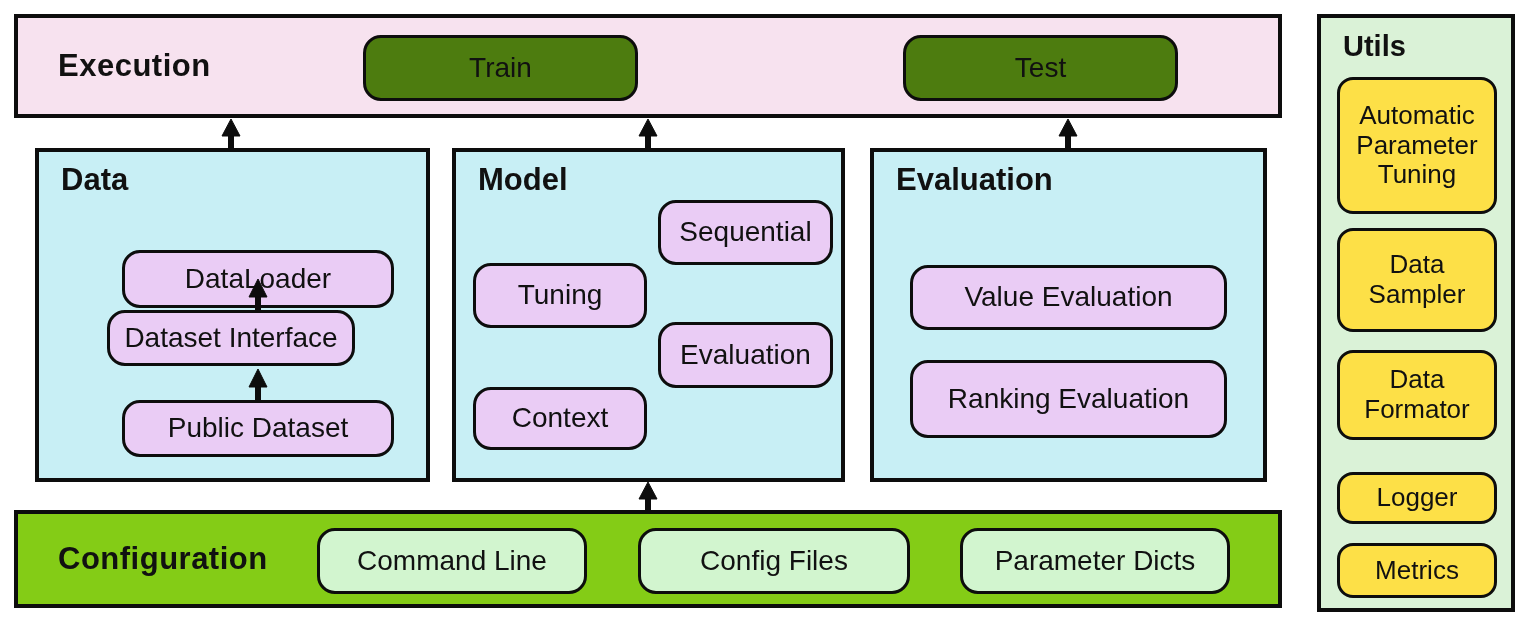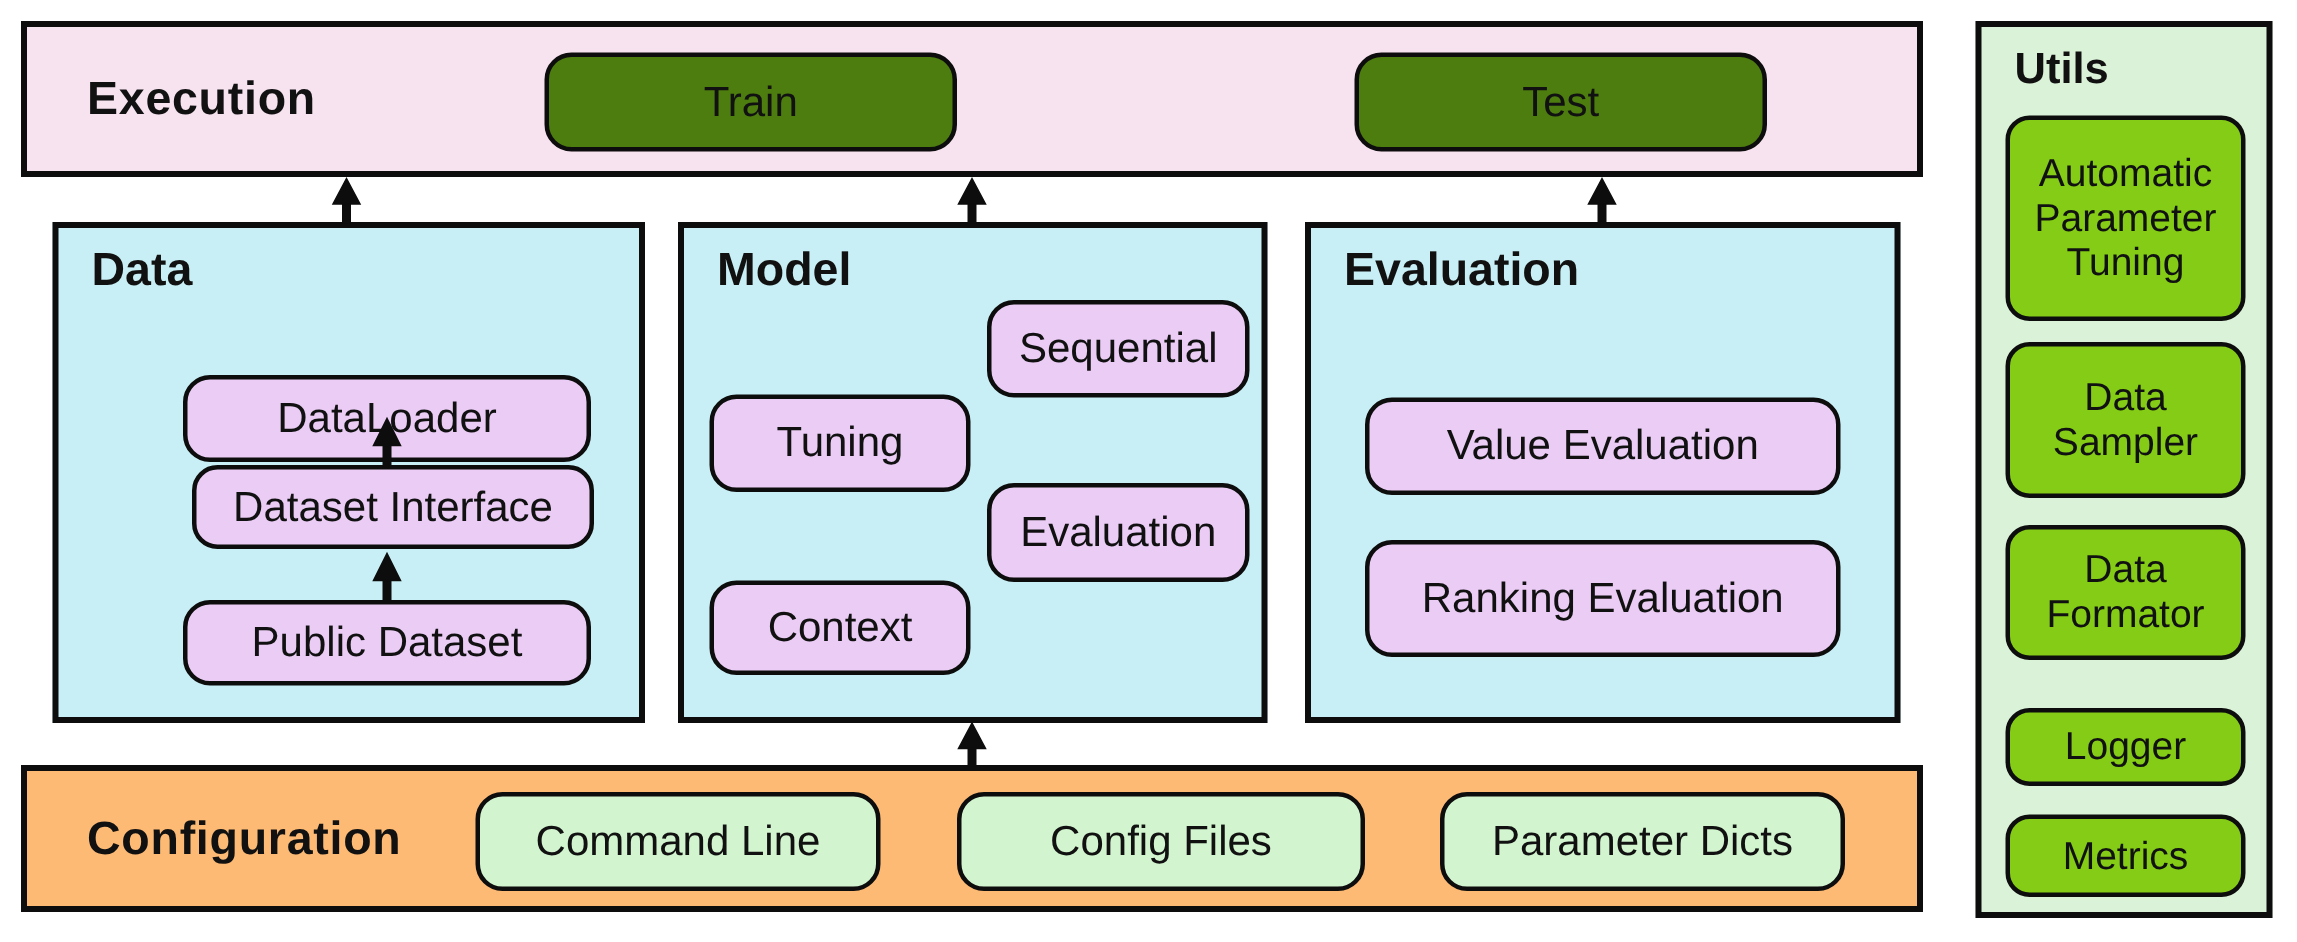--- a/index.html
+++ b/index.html
@@ -14,42 +14,42 @@
   }
   .box-title{position:absolute;left:22px;top:10px;font-size:31px;font-weight:bold;}
   .btn{
     position:absolute;box-sizing:border-box;border:3px solid #0d0d0d;border-radius:18px;
     display:flex;align-items:center;justify-content:center;text-align:center;
     font-size:28px;line-height:1.15;
   }
   .btn-yellow{background:#4d7c0f;}
   .btn-purple{background:#eaccf5;}
   .btn-green{background:#d2f5cf;}
-  .btn-pink{background:#84cc16;border-radius:16px;font-size:26px;padding:2px 4px;}
+  .btn-pink{background:#fde047;border-radius:16px;font-size:26px;padding:2px 4px;}
   .exec{background:#f7e2ef;}
   .module{background:#c8eff5;}
-  .config{background:#fdba74;}
+  .config{background:#84cc16;}
   .utils{background:#daf2d7;}
   .arrows{position:absolute;left:0;top:0;width:1531px;height:628px;pointer-events:none;}
 </style>
 </head>
 <body>
 
 <div class="canvas">
 
   <div class="panel exec" style="left:14px;top:14px;width:1268px;height:104px;">
     <div class="bar-label">Execution</div>
     <div class="btn btn-yellow" style="left:345px;top:17px;width:275px;height:66px;">Train</div>
     <div class="btn btn-yellow" style="left:885px;top:17px;width:275px;height:66px;">Test</div>
   </div>
 
   <div class="panel module" style="left:35px;top:148px;width:395px;height:334px;">
     <div class="box-title">Data</div>
     <div class="btn btn-purple" style="left:83px;top:66px;width:272px;height:58px;margin-top:32px;">DataLoader</div>
-    <div class="btn btn-purple" style="left:89px;top:158px;width:268px;height:56px;border-radius:17px;">Dataset Interface</div>
+    <div class="btn btn-purple" style="left:68px;top:158px;width:248px;height:56px;">Dataset Interface</div>
     <div class="btn btn-purple" style="left:83px;top:248px;width:272px;height:57px;">Public Dataset</div>
   </div>
 
   <div class="panel module" style="left:452px;top:148px;width:393px;height:334px;">
     <div class="box-title">Model</div>
     <div class="btn btn-purple" style="left:202px;top:48px;width:175px;height:65px;">Sequential</div>
     <div class="btn btn-purple" style="left:17px;top:111px;width:174px;height:65px;">Tuning</div>
     <div class="btn btn-purple" style="left:202px;top:170px;width:175px;height:66px;">Evaluation</div>
     <div class="btn btn-purple" style="left:17px;top:235px;width:174px;height:63px;">Context</div>
   </div>

